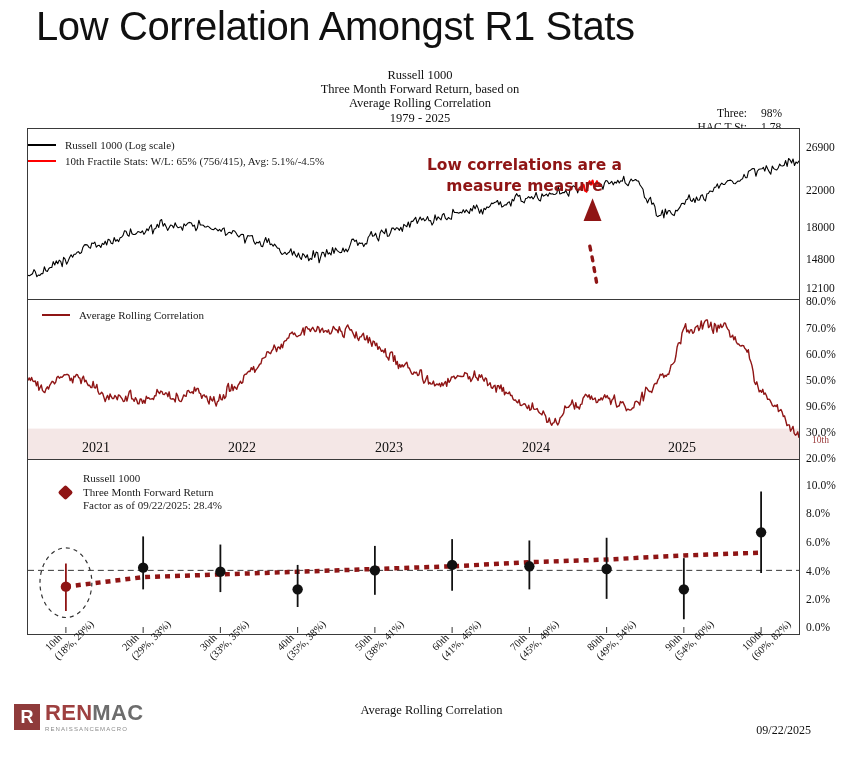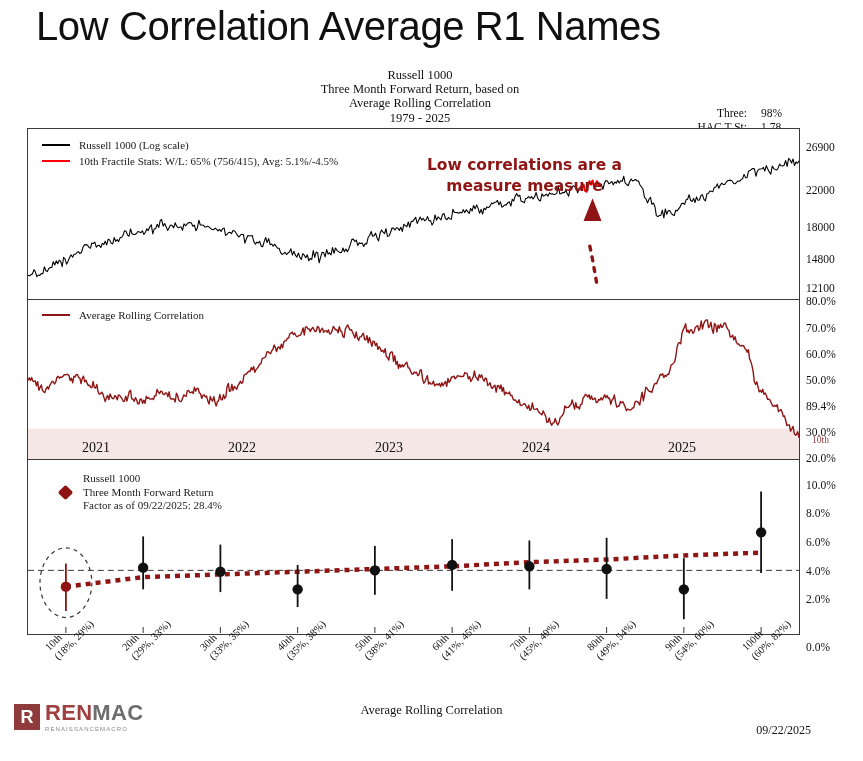--- a/index.html
+++ b/index.html
@@ -36,21 +36,21 @@
 
   .panel svg{display:block;width:100%;height:100%;}
 
   
   .legend{position:absolute; font-size:11px; color:#1a1a1a; line-height:14px;}
   .legend .lrow{display:flex;align-items:center;margin-bottom:2px;white-space:nowrap;}
   .legend .swatch{display:inline-block;width:28px;height:0;border-top:2px solid #000;margin-right:9px;}
   .legend .swatch.red{border-top-color:#ff0000;}
   .legend .swatch.dkred{border-top-color:#8f1515;border-top-width:2px;}
 
-  #legend-price{left:42px; top:138px;}
+  #legend-price{left:28px; top:138px;}
   #legend-corr {left:42px; top:308px;}
 
   #legend-fract{position:absolute;left:60px;top:472px;font-size:11px;line-height:13.5px;
                 display:flex;align-items:center;color:#1a1a1a;white-space:nowrap;}
   #legend-fract .dia{width:11px;height:11px;background:#8f1515;
                      transform:rotate(45deg);border-radius:2px;margin-right:12px;flex:none;}
 
   
   #annotation{
     position:absolute; left:417px; top:155px; width:215px;
@@ -82,21 +82,21 @@
   #logo .words{display:flex;flex-direction:column;line-height:1;}
   #logo .w1{font-family:"Liberation Sans",sans-serif;font-size:22px;font-weight:700;letter-spacing:.3px;}
   #logo .w1 .a{color:#9e4040;} #logo .w1 .b{color:#6d6d6d;}
   #logo .w2{font-family:"Liberation Sans",sans-serif;font-size:6px;color:#8a8a8a;
             letter-spacing:1.1px;margin-top:2px;}
   #footer-date{position:absolute;right:52px;top:723px;font-size:12px;color:#111;}
 </style>
 </head>
 <body>
 
-<div id="slide-title">Low Correlation Average R1 Names</div>
+<div id="slide-title">Low Correlation Amongst R1 Stats</div>
 
 <div id="chart-header">
   <div>Russell 1000</div>
   <div>Three Month Forward Return, based on</div>
   <div>Average Rolling Correlation</div>
   <div>1979 - 2025</div>
 </div>
 
 <div id="corr-stats">
   <div class="row">
@@ -154,21 +154,21 @@
     <span>Average Rolling Correlation</span>
   </div>
 </div>
 
 <div id="tenth-band-lbl">10th</div>
 
 <div class="axis-right" style="top:296px">80.0%</div>
 <div class="axis-right" style="top:323px">70.0%</div>
 <div class="axis-right" style="top:349px">60.0%</div>
 <div class="axis-right" style="top:375px">50.0%</div>
-<div class="axis-right" style="top:401px">89.4%</div>
+<div class="axis-right" style="top:401px">90.6%</div>
 <div class="axis-right" style="top:427px">30.0%</div>
 <div class="axis-right" style="top:453px">20.0%</div>
 
 <div class="year-lbl" style="left:82px;  top:440px">2021</div>
 <div class="year-lbl" style="left:228px; top:440px">2022</div>
 <div class="year-lbl" style="left:375px; top:440px">2023</div>
 <div class="year-lbl" style="left:522px; top:440px">2024</div>
 <div class="year-lbl" style="left:668px; top:440px">2025</div>
 
 <div class="panel" id="panel-fract">
@@ -218,21 +218,21 @@
     <span style="display:block">Three Month Forward Return</span>
     <span style="display:block">Factor as of 09/22/2025: 28.4%</span>
   </span>
 </div>
 
 <div class="axis-right" style="top:480px">10.0%</div>
 <div class="axis-right" style="top:508px">8.0%</div>
 <div class="axis-right" style="top:537px">6.0%</div>
 <div class="axis-right" style="top:566px">4.0%</div>
 <div class="axis-right" style="top:594px">2.0%</div>
-<div class="axis-right" style="top:642px">0.0%</div>
+<div class="axis-right" style="top:622px">0.0%</div>
 
 <div id="xcat-holder">
     <div class="xcat" style="left: 43px; top: 645px;">
       <div>10th</div>
       <div>(18%, 29%)</div>
     </div>
     <div class="xcat" style="left: 120.444px; top: 645px;">
       <div>20th</div>
       <div>(29%, 33%)</div>
     </div>

